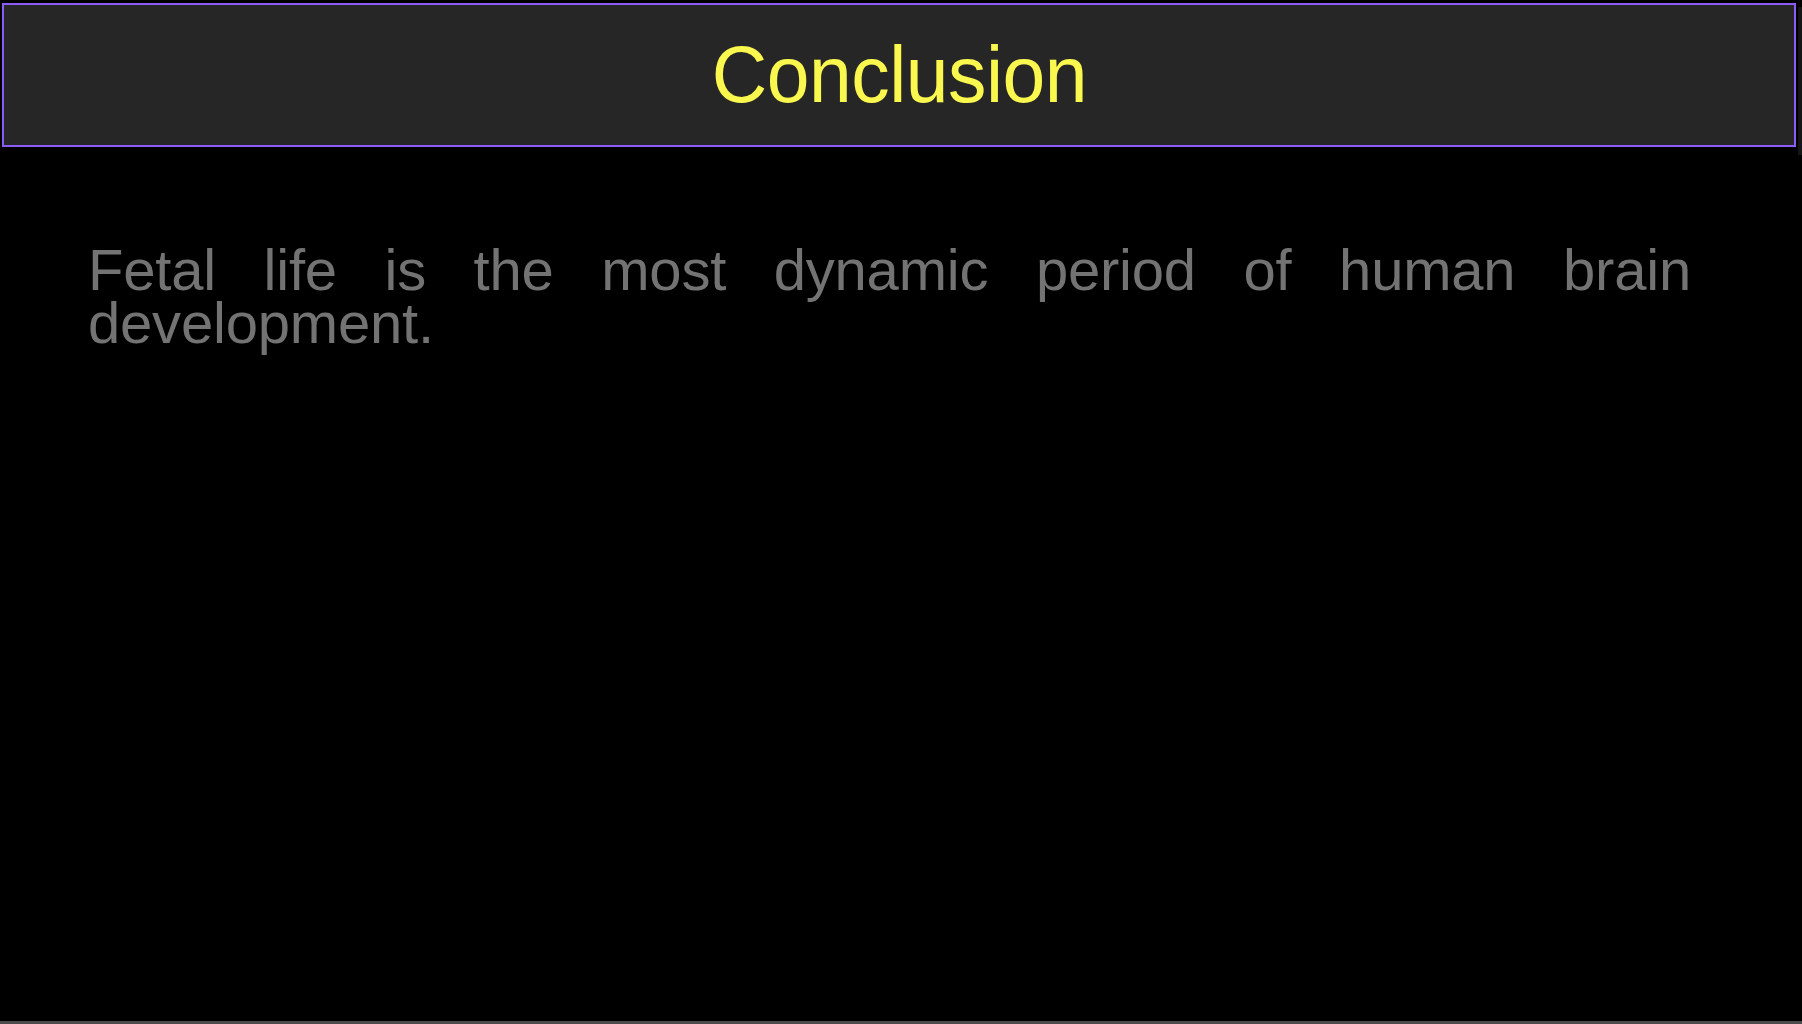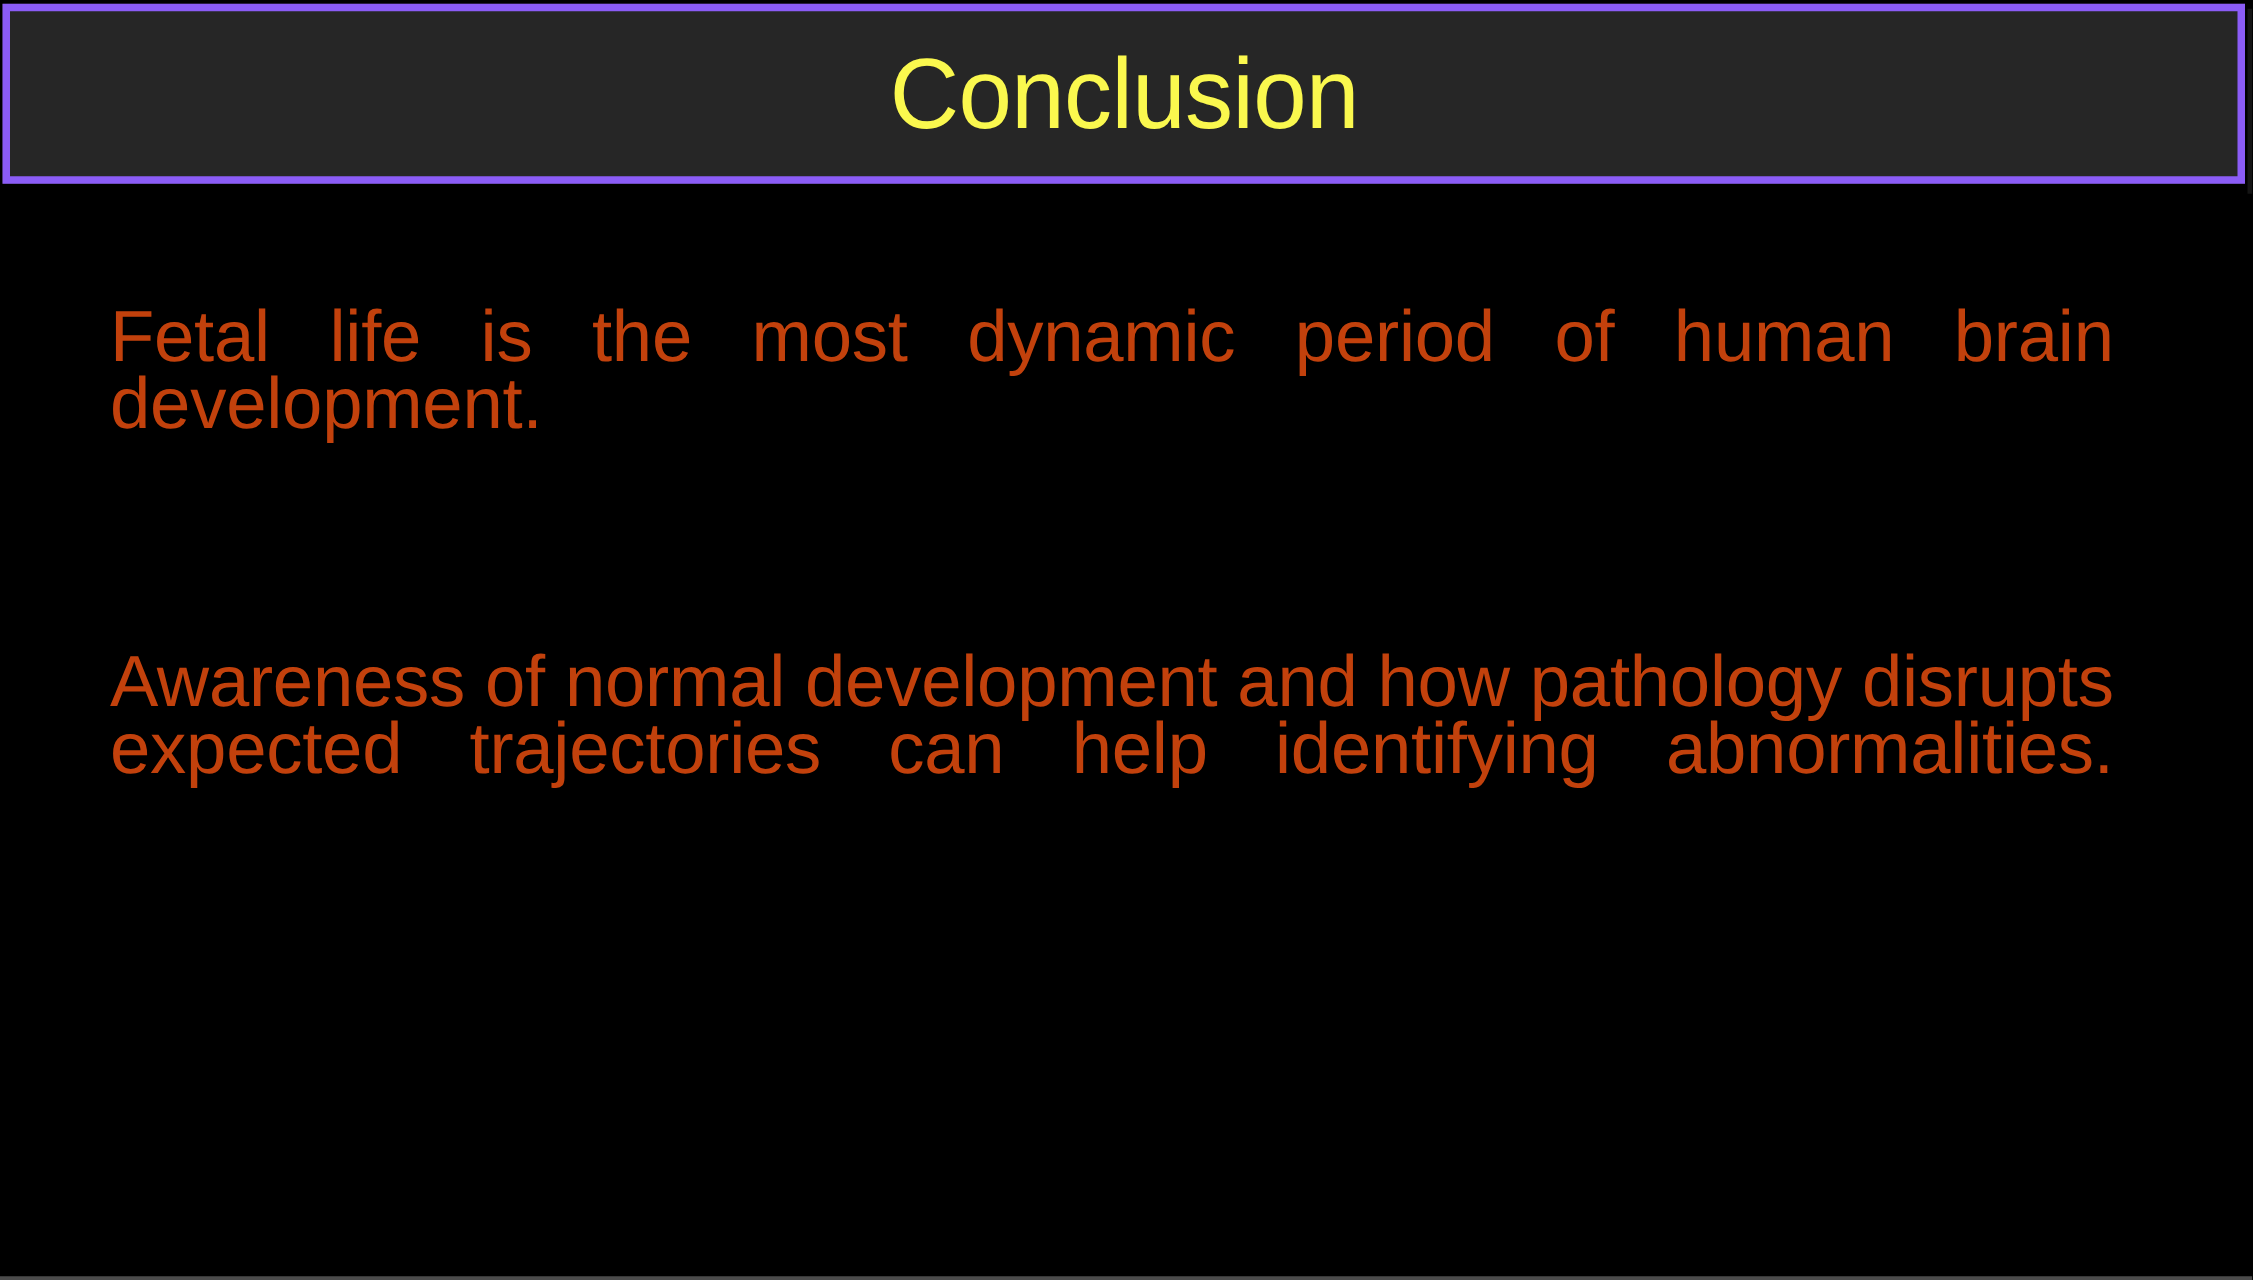--- a/index.html
+++ b/index.html
@@ -21,21 +21,21 @@
   }
 
   
   .title-bar {
     position: absolute;
     left: 2px;
     top: 3px;
     width: 1794px;
     height: 144px;
     background: #262626;
-    border: 6px solid #8b5cf6;
+    border: 2px solid #8b5cf6;
     box-sizing: border-box;
     display: flex;
     align-items: center;
     justify-content: center;
   }
 
   .title-bar-shadow {
     position: absolute;
     left: 1798px;
     top: 7px;
@@ -59,21 +59,21 @@
 
   
   .body-area {
     position: absolute;
     left: 88px;
     top: 243px;
     width: 1603px;
   }
 
   .para {
-    color: #c2410c;
+    color: #737373;
     font-family: "Liberation Sans", sans-serif;
     font-size: 58px;
     line-height: 53px;
     font-weight: 400;
     text-align: justify;
     text-justify: inter-word;
     margin: 0;
     letter-spacing: -0.2px;
     -webkit-hyphens: none;
     hyphens: none;
@@ -107,18 +107,17 @@
 <div class="slide">
 
   <div class="title-bar-shadow"></div>
 
   <div class="title-bar">
     <div class="title-text">Conclusion</div>
   </div>
 
   <div class="body-area">
     <p class="para">Fetal life is the most dynamic period of human brain development.</p>
-    <p class="para">Awareness of normal development and how pathology disrupts expected trajectories can help identifying abnormalities.</p>
   </div>
 
   <div class="bottom-hairline"></div>
 
 </div>
 
 </body></html>

